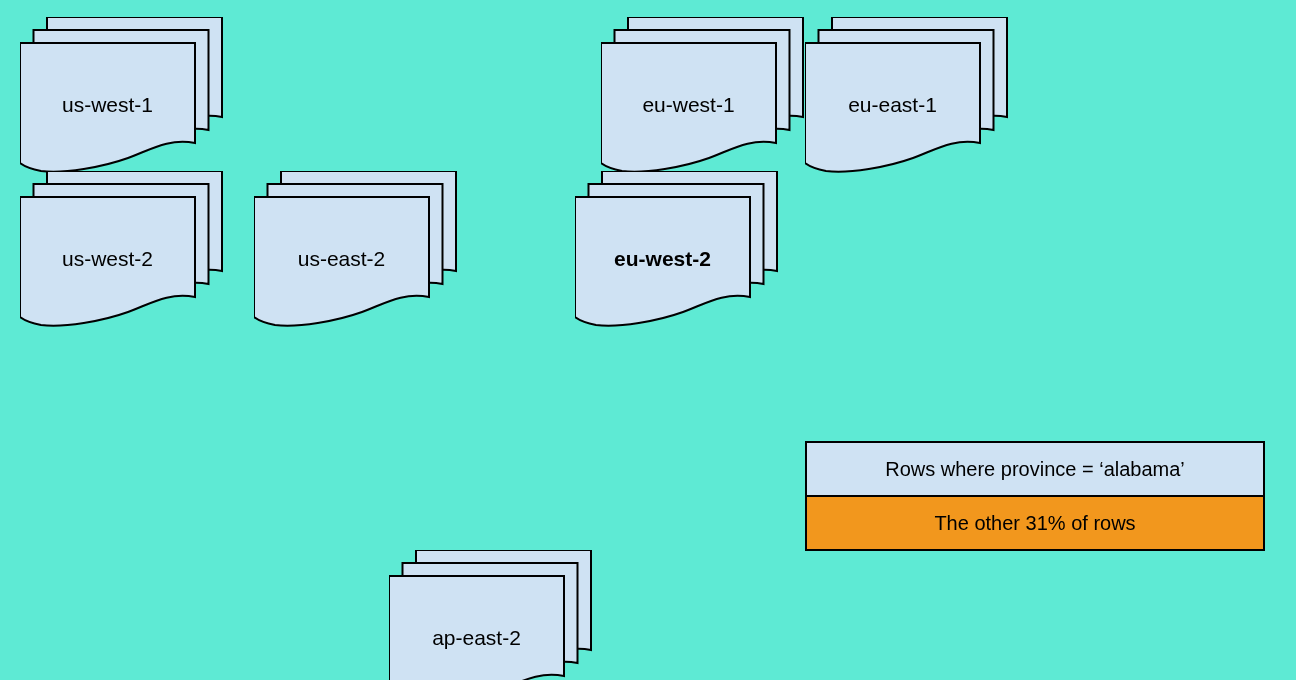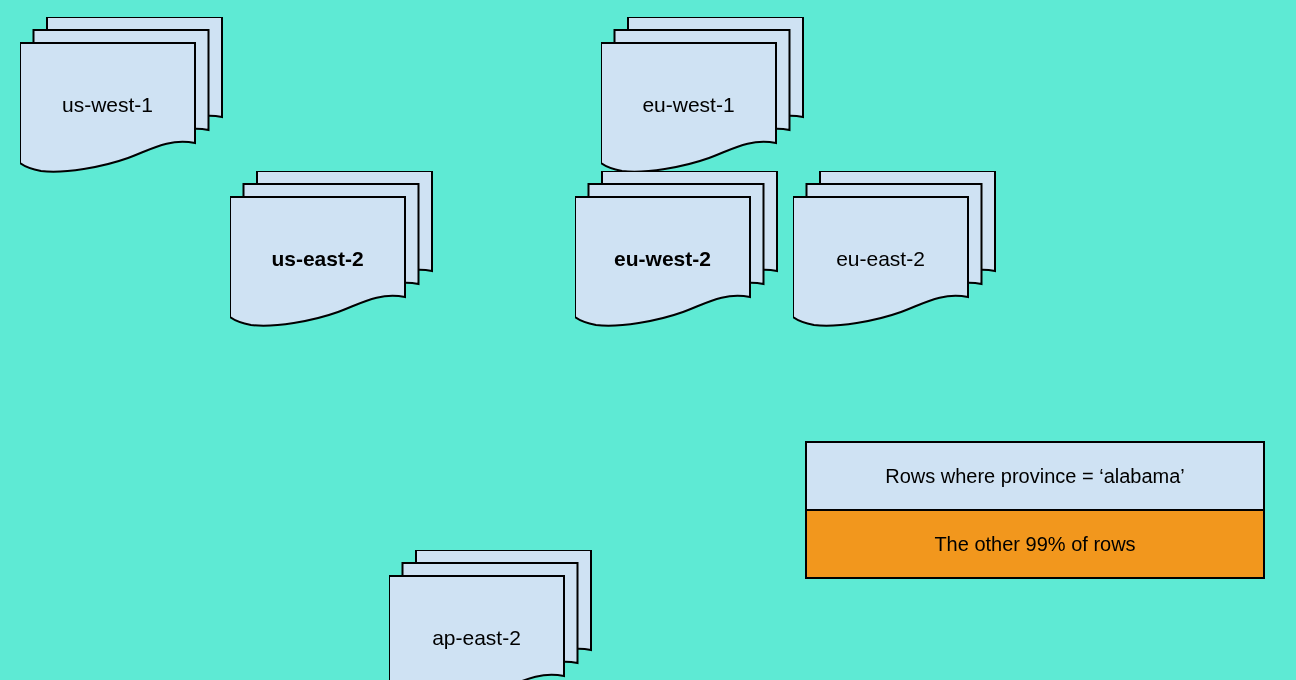--- a/index.html
+++ b/index.html
@@ -32,21 +32,21 @@
   .doc-label {
     font-family: "Liberation Sans", sans-serif;
     font-size: 21px;
     fill: #000000;
   }
   .legend {
     position: absolute;
     left: 805px;
     top: 441px;
     width: 460px;
-    height: 138px;
+    height: 110px;
     border: 2px solid var(--stroke, #000000);
     box-sizing: border-box;
     display: flex;
     flex-direction: column;
   }
   .legend-row {
     flex: 1;
     display: flex;
     align-items: center;
     justify-content: center;
@@ -78,61 +78,69 @@
 
   <div class="stack" style="left:573px; top:17px;padding-left:28px;">
     <svg width="204" height="160" viewBox="0 0 204 160">
       <path transform="translate(27,0)" d="M0,0 H175 V100 C148,95 130,107 108,115 C83,124 44,131 21,128 C11,126 4,123 0,120 Z"></path>
       <path transform="translate(13.5,13)" d="M0,0 H175 V100 C148,95 130,107 108,115 C83,124 44,131 21,128 C11,126 4,123 0,120 Z"></path>
       <path transform="translate(0,26)" d="M0,0 H175 V100 C148,95 130,107 108,115 C83,124 44,131 21,128 C11,126 4,123 0,120 Z"></path>
       <text class="doc-label" x="87.5" y="95" text-anchor="middle">eu-west-1</text>
     </svg>
   </div>
 
+  <div class="stack" style="left:805px; top:17px;">
+    <svg width="204" height="160" viewBox="0 0 204 160">
+      <path transform="translate(27,0)" d="M0,0 H175 V100 C148,95 130,107 108,115 C83,124 44,131 21,128 C11,126 4,123 0,120 Z"></path>
+      <path transform="translate(13.5,13)" d="M0,0 H175 V100 C148,95 130,107 108,115 C83,124 44,131 21,128 C11,126 4,123 0,120 Z"></path>
+      <path transform="translate(0,26)" d="M0,0 H175 V100 C148,95 130,107 108,115 C83,124 44,131 21,128 C11,126 4,123 0,120 Z"></path>
+      <text class="doc-label" x="87.5" y="95" text-anchor="middle">eu-east-1</text>
+    </svg>
+  </div>
 
+  <div class="stack" style="left:20px; top:171px;">
+    <svg width="204" height="160" viewBox="0 0 204 160">
+      <path transform="translate(27,0)" d="M0,0 H175 V100 C148,95 130,107 108,115 C83,124 44,131 21,128 C11,126 4,123 0,120 Z"></path>
+      <path transform="translate(13.5,13)" d="M0,0 H175 V100 C148,95 130,107 108,115 C83,124 44,131 21,128 C11,126 4,123 0,120 Z"></path>
+      <path transform="translate(0,26)" d="M0,0 H175 V100 C148,95 130,107 108,115 C83,124 44,131 21,128 C11,126 4,123 0,120 Z"></path>
+      <text class="doc-label" x="87.5" y="95" text-anchor="middle">us-west-2</text>
+    </svg>
+  </div>
 
-  <div class="stack" style="left:230px; top:171px;font-weight:bold;">
+  <div class="stack" style="left:254px; top:171px;">
     <svg width="204" height="160" viewBox="0 0 204 160">
       <path transform="translate(27,0)" d="M0,0 H175 V100 C148,95 130,107 108,115 C83,124 44,131 21,128 C11,126 4,123 0,120 Z"></path>
       <path transform="translate(13.5,13)" d="M0,0 H175 V100 C148,95 130,107 108,115 C83,124 44,131 21,128 C11,126 4,123 0,120 Z"></path>
       <path transform="translate(0,26)" d="M0,0 H175 V100 C148,95 130,107 108,115 C83,124 44,131 21,128 C11,126 4,123 0,120 Z"></path>
       <text class="doc-label" x="87.5" y="95" text-anchor="middle">us-east-2</text>
     </svg>
   </div>
 
   <div class="stack" style="left:575px; top:171px;font-weight:bold;">
     <svg width="204" height="160" viewBox="0 0 204 160">
       <path transform="translate(27,0)" d="M0,0 H175 V100 C148,95 130,107 108,115 C83,124 44,131 21,128 C11,126 4,123 0,120 Z"></path>
       <path transform="translate(13.5,13)" d="M0,0 H175 V100 C148,95 130,107 108,115 C83,124 44,131 21,128 C11,126 4,123 0,120 Z"></path>
       <path transform="translate(0,26)" d="M0,0 H175 V100 C148,95 130,107 108,115 C83,124 44,131 21,128 C11,126 4,123 0,120 Z"></path>
       <text class="doc-label" x="87.5" y="95" text-anchor="middle">eu-west-2</text>
     </svg>
   </div>
 
-  <div class="stack" style="left:793px; top:171px;">
-    <svg width="204" height="160" viewBox="0 0 204 160">
-      <path transform="translate(27,0)" d="M0,0 H175 V100 C148,95 130,107 108,115 C83,124 44,131 21,128 C11,126 4,123 0,120 Z"></path>
-      <path transform="translate(13.5,13)" d="M0,0 H175 V100 C148,95 130,107 108,115 C83,124 44,131 21,128 C11,126 4,123 0,120 Z"></path>
-      <path transform="translate(0,26)" d="M0,0 H175 V100 C148,95 130,107 108,115 C83,124 44,131 21,128 C11,126 4,123 0,120 Z"></path>
-      <text class="doc-label" x="87.5" y="95" text-anchor="middle">eu-east-2</text>
-    </svg>
-  </div>
 
 
   <div class="stack" style="left:389px; top:518px;margin-top:32px;">
     <svg width="204" height="160" viewBox="0 0 204 160">
       <path transform="translate(27,0)" d="M0,0 H175 V100 C148,95 130,107 108,115 C83,124 44,131 21,128 C11,126 4,123 0,120 Z"></path>
       <path transform="translate(13.5,13)" d="M0,0 H175 V100 C148,95 130,107 108,115 C83,124 44,131 21,128 C11,126 4,123 0,120 Z"></path>
       <path transform="translate(0,26)" d="M0,0 H175 V100 C148,95 130,107 108,115 C83,124 44,131 21,128 C11,126 4,123 0,120 Z"></path>
       <text class="doc-label" x="87.5" y="95" text-anchor="middle">ap-east-2</text>
     </svg>
   </div>
 
   <div class="legend">
     <div class="legend-row legend-row--blue">
       <span>Rows where province = ‘alabama’</span>
     </div>
     <div class="legend-row legend-row--orange">
-      <span>The other 99% of rows</span>
+      <span>The other 31% of rows</span>
     </div>
   </div>
 
 </div>
 
 </body></html>

